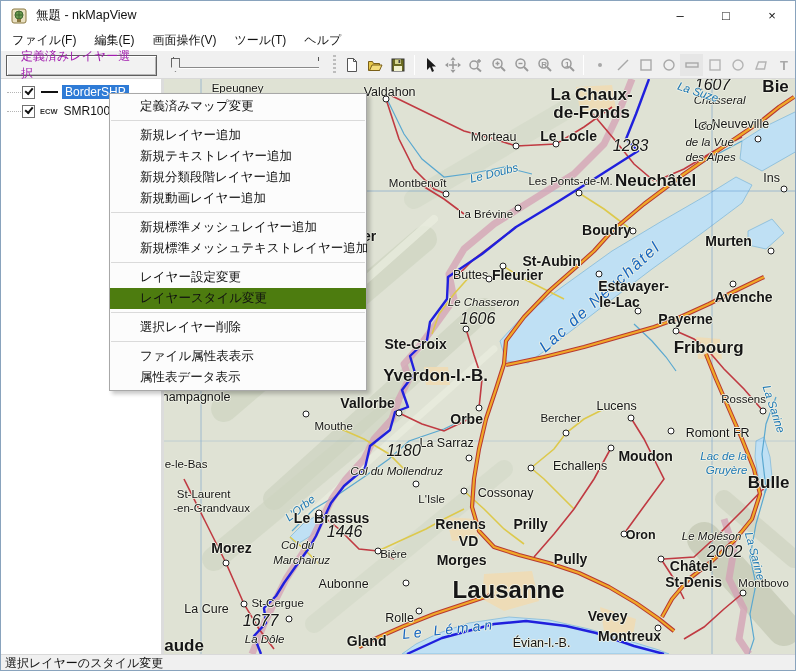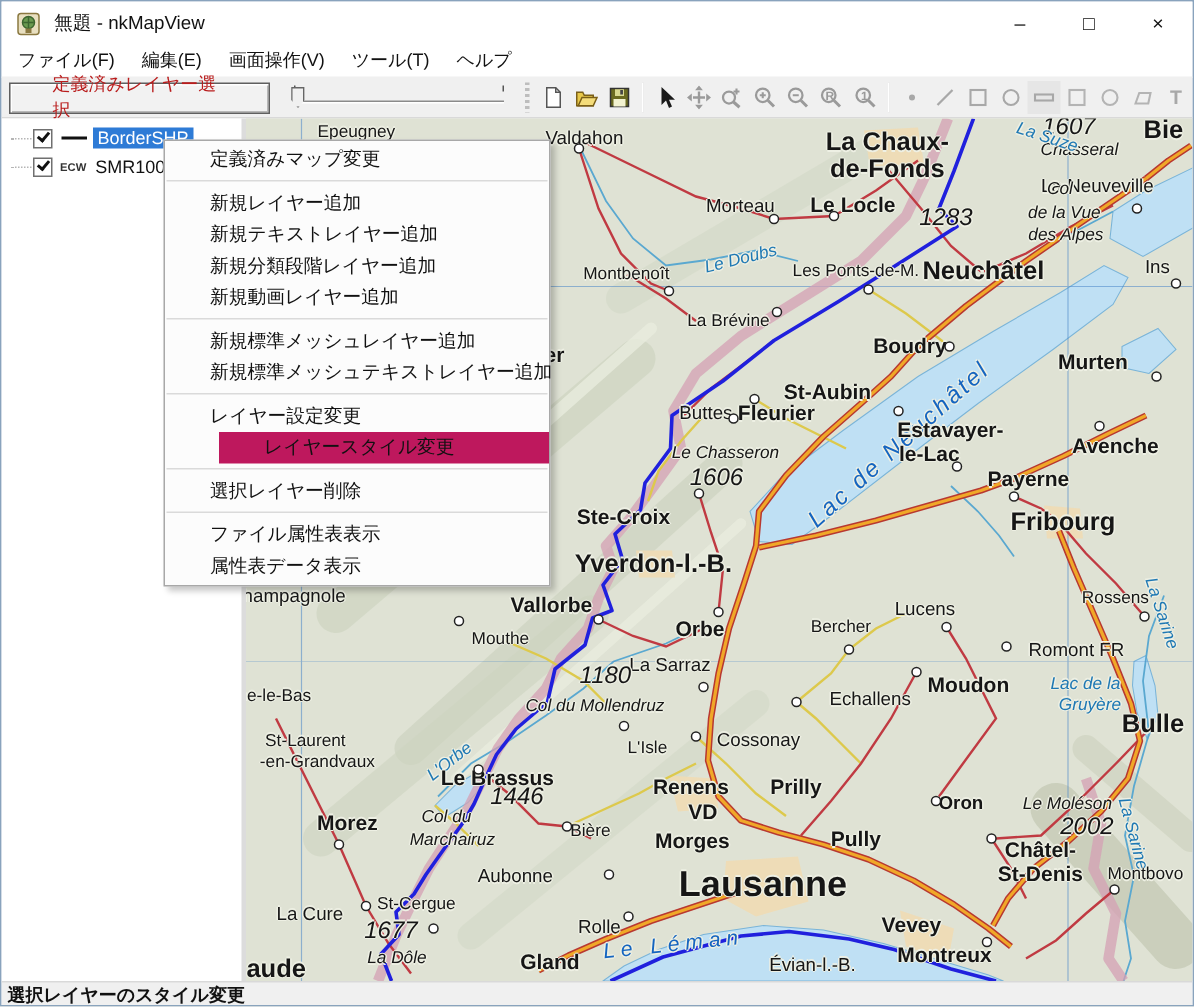--- a/index.html
+++ b/index.html
@@ -13,21 +13,21 @@
   .title-text { font-size:12.5px; color:#111; }
   .win-controls { margin-left:auto; display:flex; height:29px; }
   .win-btn { width:46px; height:29px; display:flex; align-items:center; justify-content:center; font-size:13px; color:#111; }
 
   
   .menubar { height:22px; background:#fff; display:flex; align-items:center; padding-left:2px; border-bottom:1px solid #f0f0f0; }
   .menubar span { font-size:12px; color:#111; padding:3px 9px; }
 
   
   .toolbar { height:27px; background:#f0f0f0; border-bottom:1px solid #d9d9d9; display:flex; align-items:center; padding-left:5px; }
-  .tb-button { height:21px; padding:0 28px; font-size:12px; color:#b91c1c; background:#f2f2f2; border:1px solid #5f5f5f; box-shadow:inset 1px 1px 0 #ffffff, inset -1px -1px 0 #b8b8b8; display:flex; align-items:center;font-family:Liberation Serif, serif; }
+  .tb-button { height:21px; padding:0 14px; font-size:12px; color:#a21caf; background:#f2f2f2; border:1px solid #5f5f5f; box-shadow:inset 1px 1px 0 #ffffff, inset -1px -1px 0 #b8b8b8; display:flex; align-items:center;font-family:Liberation Serif, serif; }
   .slider { position:relative; width:150px; height:20px; margin-left:14px; }
   .slider .track { position:absolute; left:2px; right:2px; top:12px; height:2px; border-top:1px solid #8a8a8a; border-bottom:1px solid #fff; }
   .slider .tick { position:absolute; width:1px; height:4px; background:#555; top:2px; }
   .slider .thumb { position:absolute; left:0; top:3px; width:9px; height:14px; background:#f0f0f0; border:1px solid #666; clip-path:polygon(0 0,100% 0,100% 62%,50% 100%,0 62%); }
   .tb-grip { width:3px; height:20px; margin:0 5px; background:repeating-linear-gradient(#bdbdbd 0 2px, #f0f0f0 2px 4px); }
   .tb-sep { width:1px; height:20px; background:#c6c6c6; border-right:1px solid #fff; margin:0 4px; }
   .tbtn { width:23px; height:22px; display:flex; align-items:center; justify-content:center; }
 
   
   .main { display:flex; height:575px; }
@@ -55,25 +55,25 @@
   .lbl.i  { font-size:11.5px; font-style:italic; }
   .lbl.is { font-size:16px;  font-style:italic; }
   .lbl.w  { font-size:11.5px; font-style:italic; color:#1e78b4; }
   .lbl.wl { font-size:14px; font-style:italic; color:#1565c0; letter-spacing:4px; }
   .lbl.wx { font-size:16px; font-style:italic; color:#1565c0; letter-spacing:2px; }
   .dot { position:absolute; width:7px; height:7px; border:1.5px solid #222; border-radius:50%; background:#fff; transform:translate(-50%,-50%); }
 
   
   .context-menu { position:absolute; left:108px; top:92px; width:258px; background:#fcfcfc; border:1px solid #a8a8a8; box-shadow:3px 3px 4px rgba(0,0,0,.22); padding:2px 0; z-index:50; }
   .menu-item { height:21px; line-height:21px; font-size:12.5px; color:#111; padding-left:30px; white-space:nowrap; }
-  .menu-item.hl { background:#be185d;margin-left:36px; }
+  .menu-item.hl { background:#4d7c0f; }
   .menu-sep { border-top:1px solid #dadada; margin:3px 1px 4px 1px; }
 
   
-  .statusbar { height:18px; background:#f0f0f0; border-top:1px solid #d9d9d9; display:flex; align-items:center;font-weight:bold; }
+  .statusbar { height:18px; background:#f0f0f0; border-top:1px solid #d9d9d9; display:flex; align-items:center; }
   .statusbar span { font-size:12px; color:#111; padding-left:4px; }
 </style>
 </head>
 <body>
 
 <div class="window">
 
   <div class="titlebar">
     <svg class="app-icon" viewBox="0 0 16 16">
       <rect x="1" y="1" width="14" height="14" rx="2" fill="#e8dfc0" stroke="#8a7840"></rect>

